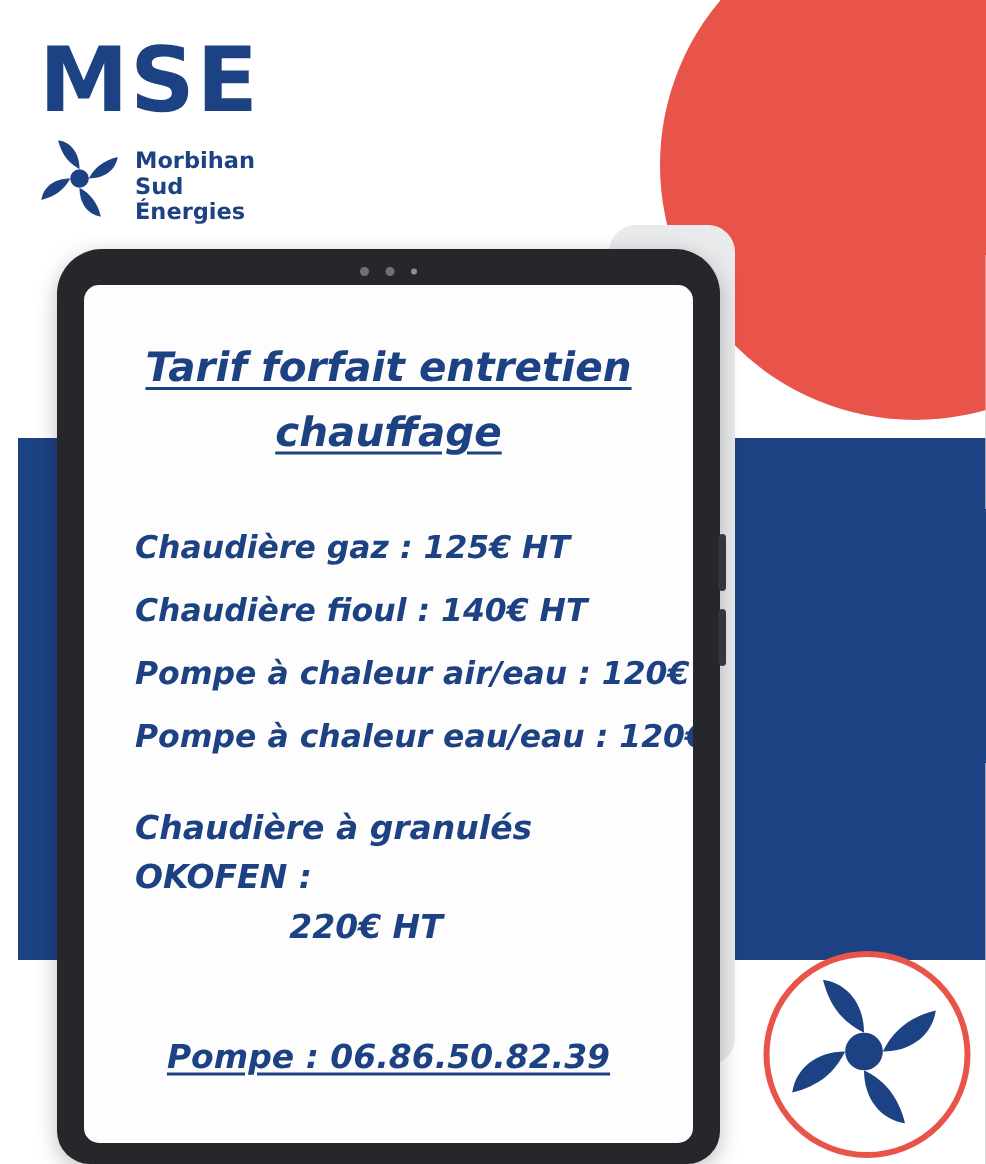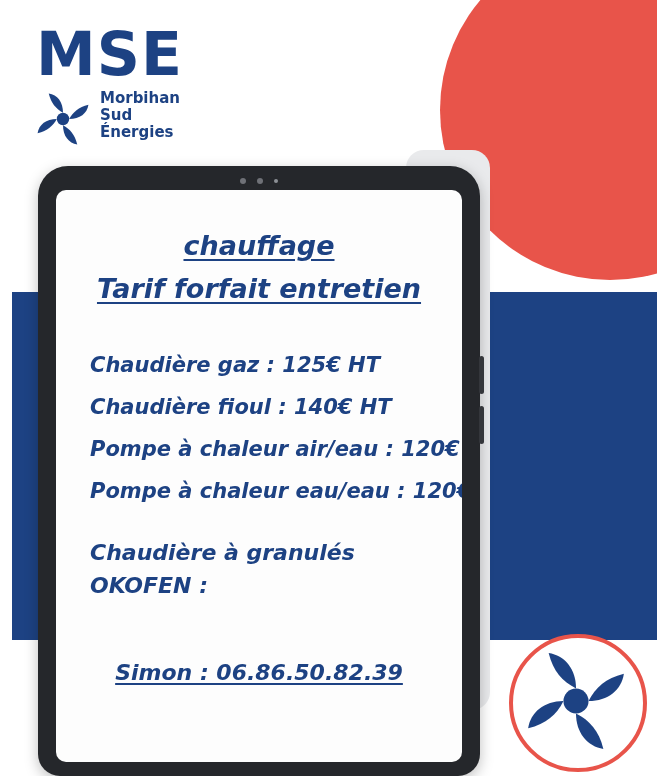--- a/index.html
+++ b/index.html
@@ -77,37 +77,37 @@
   }
   .emblem-circle svg {
     position: absolute;
     left: 6px;
     top: 6px;
   }
 
   
   .logo {
     position: absolute;
-    left: 32px;
+    left: 22px;
     top: 26px;
     width: 190px;
     height: 130px;
   }
   .logo-mse {
     font-family: "DejaVu Sans", sans-serif;
     font-weight: bold;
     font-size: 60px;
     letter-spacing: 1px;
     color: #1d4283;
     line-height: 56px;
     margin: 0 0 0 4px;
   }
   .logo-bottom {
     display: flex;
-    align-items: flex-start;
+    align-items: flex-end;
     margin-top: 6px;
   }
   .logo-flower {
     width: 62px;
     height: 62px;
     flex: none;
   }
   .logo-words {
     margin-left: 6px;
     margin-top: 2px;
@@ -291,35 +291,36 @@
   <div class="tablet-dots">
     <div class="dot"></div>
     <div class="dot"></div>
     <div class="dot small"></div>
   </div>
 
   <div class="tablet-screen">
     <div class="poster">
 
       <div class="poster-title">
+        <span class="line">Tarif forfait entretien</span>
         <span class="line">chauffage</span>
-        <span class="line">Tarif forfait entretien</span>
       </div>
 
       <ul class="price-list">
         <li>Chaudière gaz : 125€ HT</li>
         <li>Chaudière fioul : 140€ HT</li>
         <li>Pompe à chaleur air/eau : 120€ HT</li>
         <li>Pompe à chaleur eau/eau : 120€ HT</li>
       </ul>
 
       <div class="pellet">
         <span>Chaudière à granulés OKOFEN :</span>
+        <span class="amount">220€ HT</span>
       </div>
 
       <div class="contacts">
-        <div>Simon : 06.86.50.82.39</div>
+        <div>Pompe : 06.86.50.82.39</div>
 
       </div>
 
     </div>
   </div>
 </div>
 
 </body></html>

